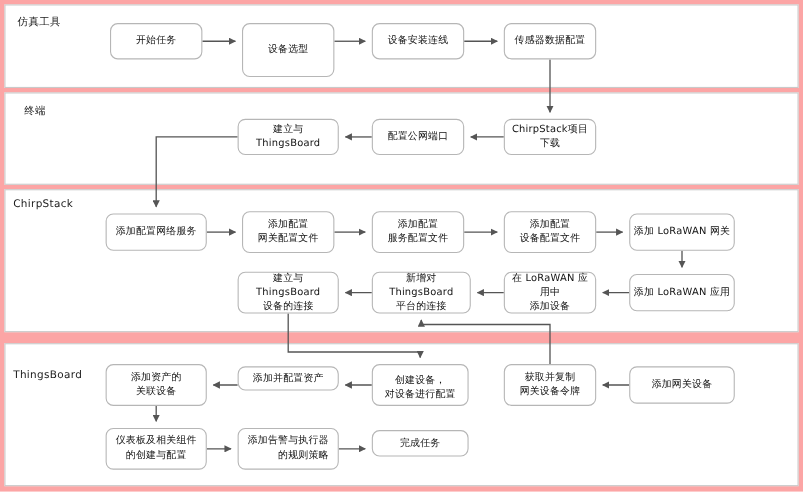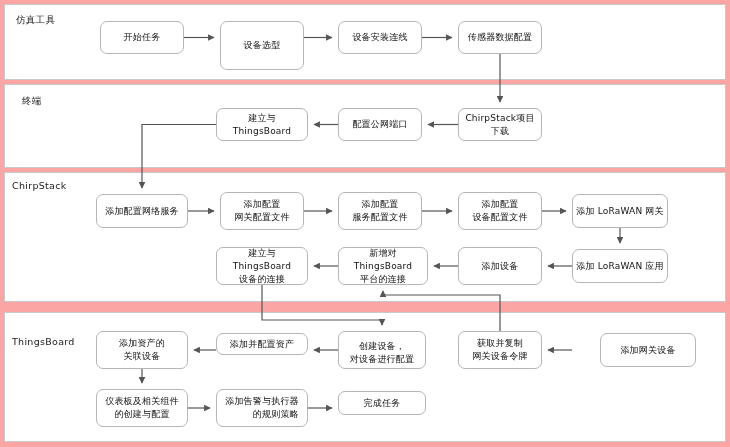--- a/index.html
+++ b/index.html
@@ -168,36 +168,37 @@
           <span>添加 LoRaWAN 网关</span>
         </div>
       </div>
       <div class="node" style="left: 572px; top: 249px; width: 96px; height: 34px; border-color: rgb(182, 182, 182);">
         <div>
           <span>添加 LoRaWAN 应用</span>
         </div>
       </div>
       <div class="node" style="left: 458px; top: 247px; width: 84px; height: 38px; border-color: rgb(182, 182, 182);">
         <div>
+          <span>在 LoRaWAN 应用中</span>
           <span>添加设备</span>
         </div>
       </div>
       <div class="node" style="left: 338px; top: 247px; width: 90px; height: 38px; border-color: rgb(182, 182, 182);">
         <div>
           <span>新增对ThingsBoard</span>
           <span>平台的连接</span>
         </div>
       </div>
       <div class="node" style="left: 216px; top: 247px; width: 92px; height: 38px; border-color: rgb(182, 182, 182);">
         <div>
           <span>建立与ThingsBoard</span>
           <span>设备的连接</span>
         </div>
       </div>
-      <div class="node" style="left: 600px; top: 333px; width: 96px; height: 34px; border-color: rgb(182, 182, 182);">
+      <div class="node" style="left: 572px; top: 333px; width: 96px; height: 34px; border-color: rgb(182, 182, 182);">
         <div>
           <span>添加网关设备</span>
         </div>
       </div>
       <div class="node" style="left: 458px; top: 331px; width: 84px; height: 38px; border-color: rgb(182, 182, 182);">
         <div>
           <span>获取并复制</span>
           <span>网关设备令牌</span>
         </div>
       </div>

